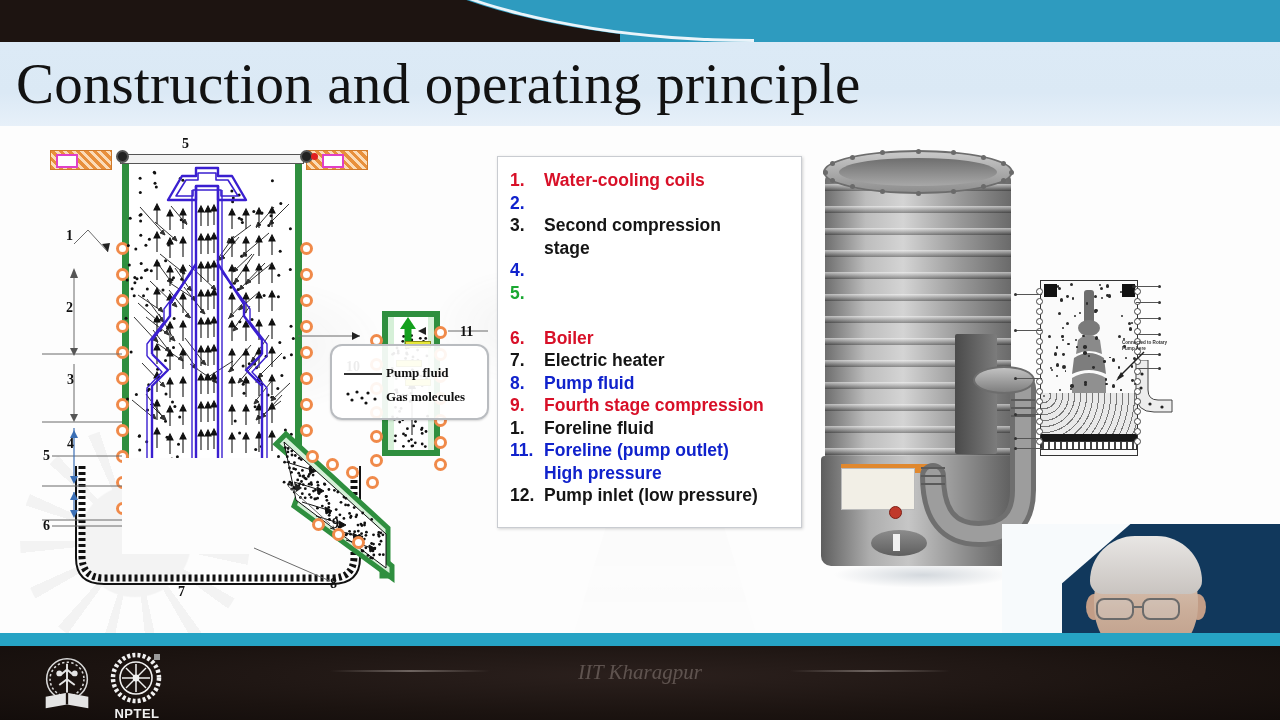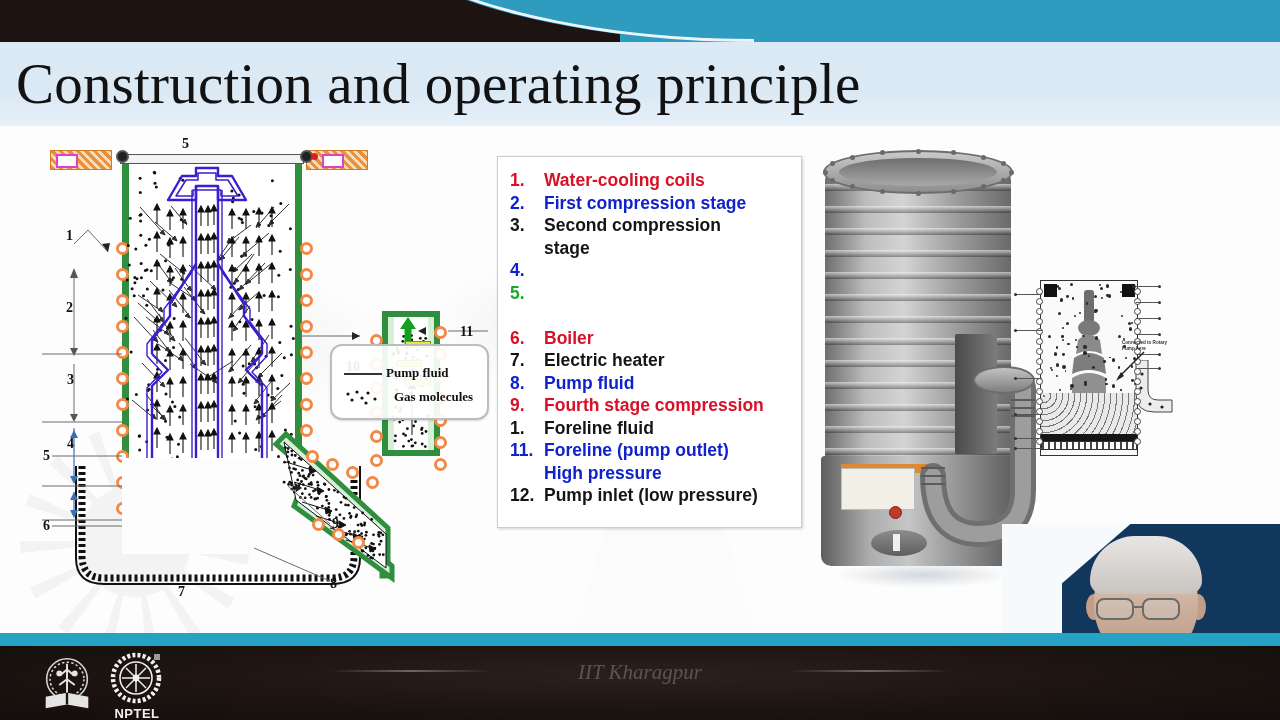--- a/index.html
+++ b/index.html
@@ -1051,28 +1051,28 @@
         <svg style="position:absolute;left:12px;top:44px" width="38" height="16" viewBox="0 0 38 16">
           <circle cx="4" cy="4" r="1.6" fill="#111"></circle>
             <circle cx="13" cy="2" r="1.6" fill="#111"></circle>
           <circle cx="8" cy="10" r="1.6" fill="#111"></circle>
             <circle cx="18" cy="8" r="1.6" fill="#111"></circle>
           <circle cx="24" cy="3" r="1.6" fill="#111"></circle>
             <circle cx="22" cy="13" r="1.6" fill="#111"></circle>
           <circle cx="31" cy="9" r="1.6" fill="#111"></circle>
         </svg>
         <div class="row" style="left:54px;top:19px">Pump fluid</div>
-        <div class="row" style="left:62px;top:43px">Gas molecules</div>
+        <div class="row" style="left:54px;top:43px">Gas molecules</div>
       </div>
     </div>
 
     <div class="list-panel">
       <div id="list-host">
           <div class="li" style="left: 12px; top: 12px; color: rgb(216, 16, 40);"><span class="num">1.</span><span class="txt">Water-cooling coils</span></div>
-          <div class="li" style="left: 12px; top: 34.5px; color: rgb(16, 34, 204);"><span class="num">2.</span><span class="txt">First compression stage</span></div>
+          <div class="li" style="left: 12px; top: 34.5px; color: rgb(16, 34, 204);"><span class="num">2.</span></div>
           <div class="li" style="left: 12px; top: 57px; color: rgb(21, 21, 21);"><span class="num">3.</span><span class="txt">Second compression
 stage</span></div>
           <div class="li" style="left: 12px; top: 102px; color: rgb(16, 34, 204);"><span class="num">4.</span></div>
           <div class="li" style="left: 12px; top: 124.5px; color: rgb(26, 168, 50);"><span class="num">5.</span></div>
           <div class="li" style="left: 12px; top: 169.5px; color: rgb(216, 16, 40);"><span class="num">6.</span><span class="txt">Boiler</span></div>
           <div class="li" style="left: 12px; top: 192px; color: rgb(21, 21, 21);"><span class="num">7.</span><span class="txt">Electric heater</span></div>
           <div class="li" style="left: 12px; top: 214.5px; color: rgb(16, 34, 204);"><span class="num">8.</span><span class="txt">Pump fluid</span></div>
           <div class="li" style="left: 12px; top: 237px; color: rgb(216, 16, 40);"><span class="num">9.</span><span class="txt">Fourth stage compression</span></div>
           <div class="li" style="left: 12px; top: 259.5px; color: rgb(21, 21, 21);"><span class="num">1.</span><span class="txt">Foreline fluid</span></div>
           <div class="li" style="left: 12px; top: 282px; color: rgb(16, 34, 204);"><span class="num">11.</span><span class="txt">Foreline (pump outlet)

